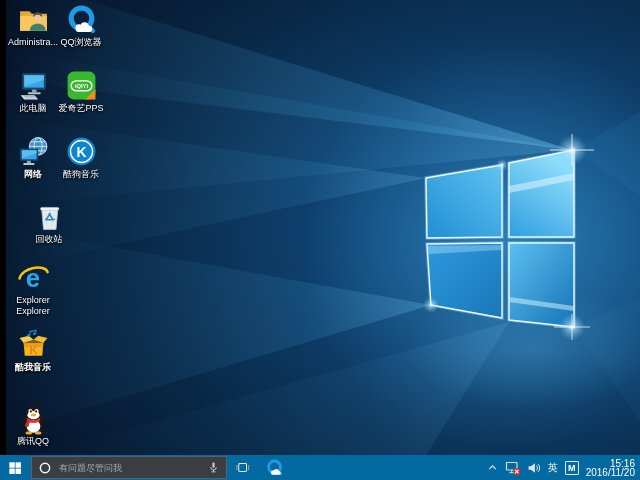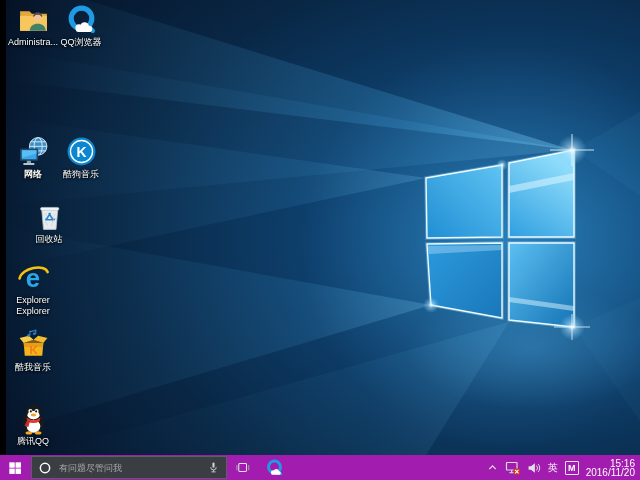--- a/index.html
+++ b/index.html
@@ -9,21 +9,21 @@
   #desktop{position:absolute;left:0;top:0;width:640px;height:455px;margin-left:6px;}
   .wallpaper{position:absolute;left:0;top:0;width:640px;height:455px;display:block;}
   #desktop-icons{position:absolute;left:0;top:0;width:640px;height:455px;}
   .dicon{position:absolute;width:56px;text-align:center;cursor:pointer;}
   .dimg{width:33px;height:33px;display:block;margin:0 auto;}
   .dlabel{margin-top:1px;font-size:9px;line-height:10.5px;color:#fff;
           text-shadow:0 1px 2px rgba(0,0,0,.95),0 0 3px rgba(0,0,0,.8);
           word-wrap:break-word;}
   
   #taskbar{position:absolute;left:0;top:455px;width:640px;height:25px;
-           background:#a21caf;display:flex;align-items:center;}
+           background:#0369a1;display:flex;align-items:center;}
   .tb-btn{background:transparent;border:none;padding:0;height:25px;
           display:flex;align-items:center;justify-content:center;cursor:pointer;}
   #start-btn{width:30px;}
   .tb-search{width:196px;height:23px;margin:1px 0 1px 1px;background:#3a3d41;
              border:1px solid #5c5f63;box-sizing:border-box;display:flex;
              align-items:center;padding:0 6px;gap:5px;}
   .tb-search input{flex:1;background:transparent;border:none;outline:none;
                    color:#a8a8a8;font-size:9px;font-family:"Liberation Sans",sans-serif;
                    min-width:0;}
   .tb-search input::placeholder{color:#a8a8a8;opacity:1;}
@@ -277,20 +277,32 @@
             <use href="#admin-folder-icon"></use>
           </svg>
           <div class="dlabel">Administra...</div>
         </div>
         <div class="dicon" style="left: 47px; top: 3px;">
           <svg class="dimg" viewBox="0 0 32 32">
             <use href="#qq-browser-icon"></use>
           </svg>
           <div class="dlabel">QQ浏览器</div>
         </div>
+        <div class="dicon" style="left: -1px; top: 69px;">
+          <svg class="dimg" viewBox="0 0 32 32">
+            <use href="#this-pc-icon"></use>
+          </svg>
+          <div class="dlabel">此电脑</div>
+        </div>
+        <div class="dicon" style="left: 47px; top: 69px;">
+          <svg class="dimg" viewBox="0 0 32 32">
+            <use href="#iqiyi-icon"></use>
+          </svg>
+          <div class="dlabel">爱奇艺PPS</div>
+        </div>
         <div class="dicon" style="left: -1px; top: 135px; font-weight: bold;">
           <svg class="dimg" viewBox="0 0 32 32">
             <use href="#network-icon"></use>
           </svg>
           <div class="dlabel">网络</div>
         </div>
         <div class="dicon" style="left: 47px; top: 135px;">
           <svg class="dimg" viewBox="0 0 32 32">
             <use href="#kugou-icon"></use>
           </svg>
@@ -301,21 +313,21 @@
             <use href="#recycle-bin-icon"></use>
           </svg>
           <div class="dlabel">回收站</div>
         </div>
         <div class="dicon" style="left: -1px; top: 261px;">
           <svg class="dimg" viewBox="0 0 32 32">
             <use href="#ie-icon"></use>
           </svg>
           <div class="dlabel">Explorer Explorer</div>
         </div>
-        <div class="dicon" style="left: -1px; top: 328px;">
+        <div class="dicon" style="left: -1px; top: 328px; font-weight: bold;">
           <svg class="dimg" viewBox="0 0 32 32">
             <use href="#kuwo-icon"></use>
           </svg>
           <div class="dlabel">酷我音乐</div>
         </div>
         <div class="dicon" style="left: -1px; top: 402px;">
           <svg class="dimg" viewBox="0 0 32 32">
             <use href="#qq-penguin-icon"></use>
           </svg>
           <div class="dlabel">腾讯QQ</div>

